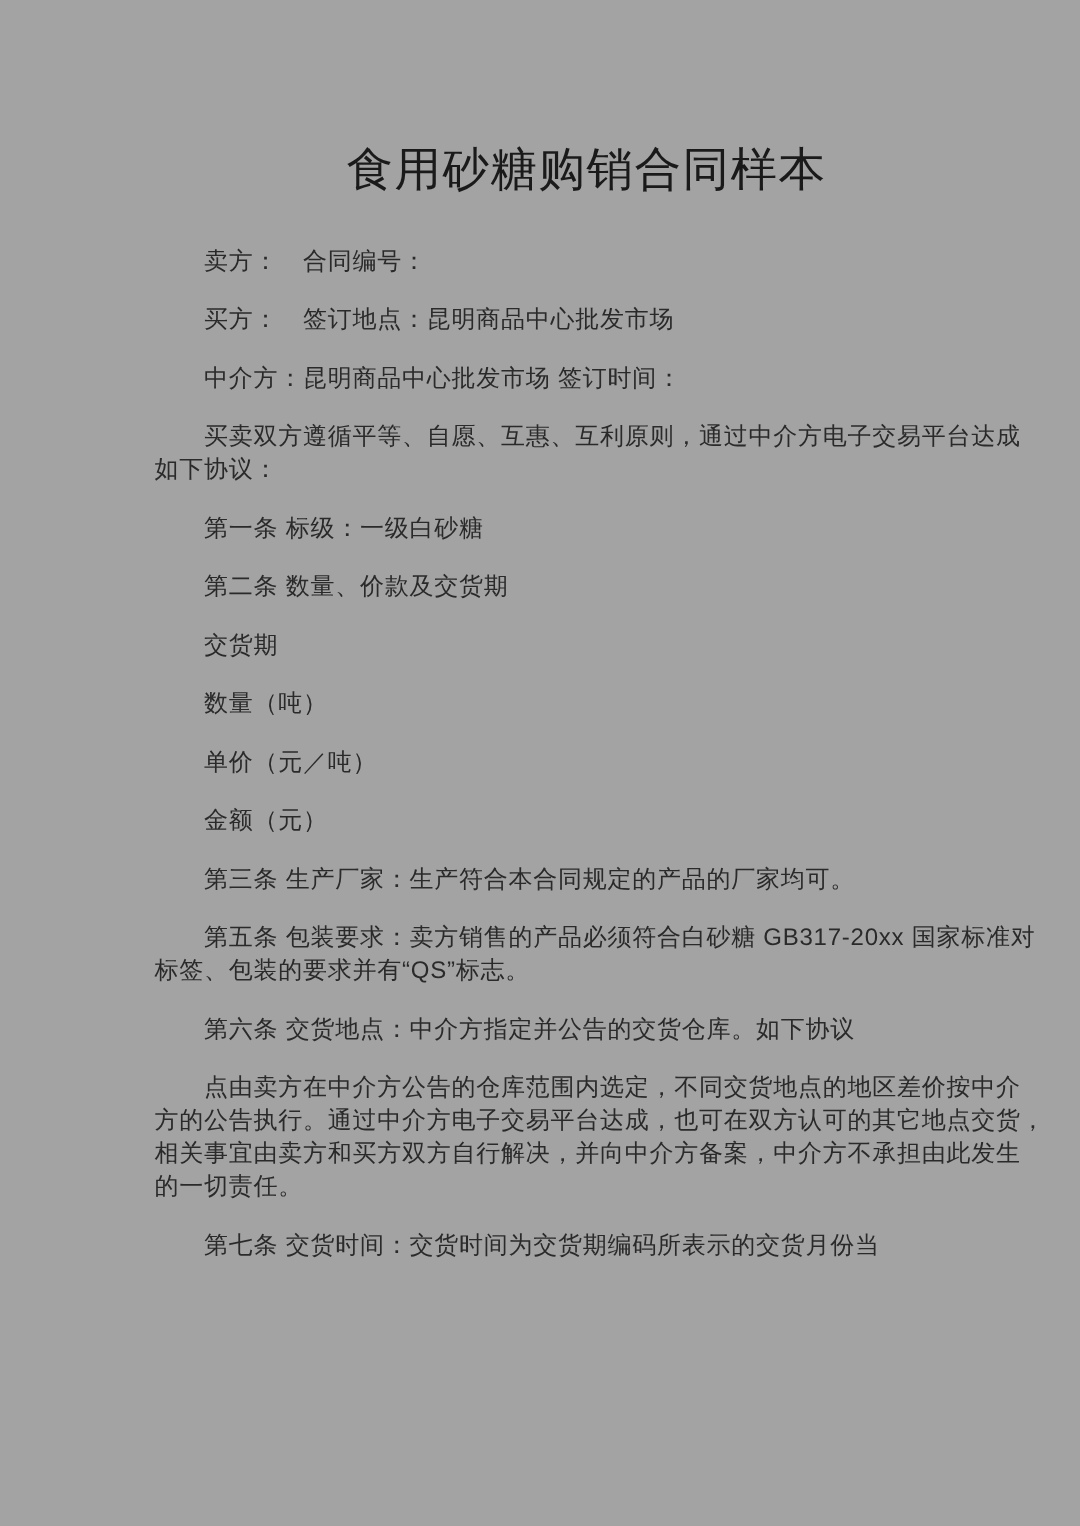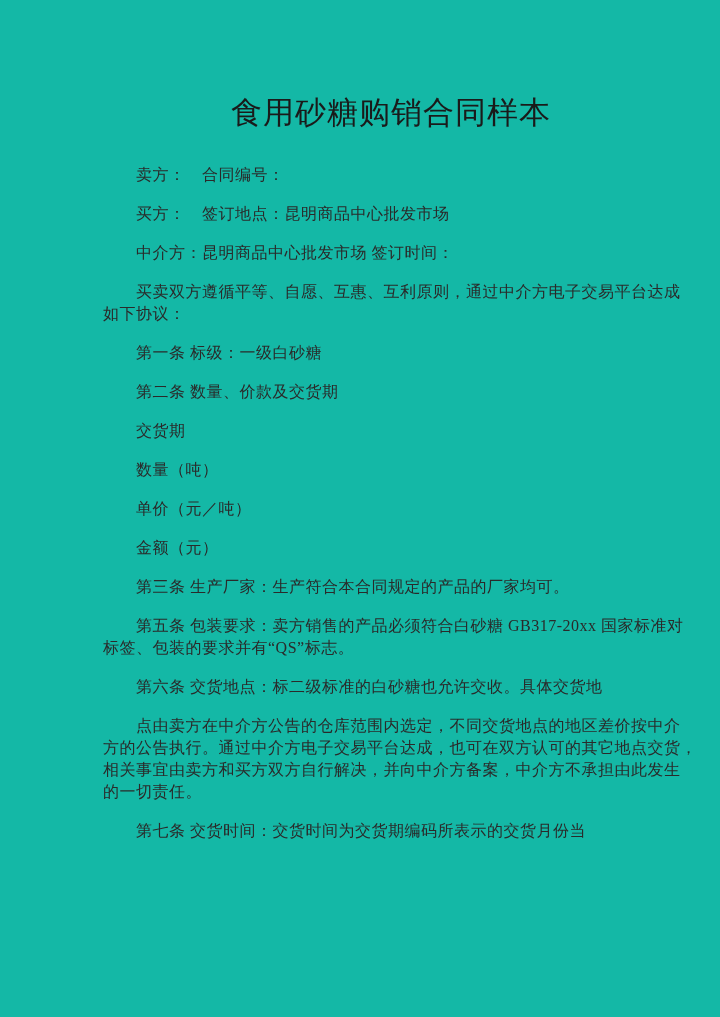--- a/index.html
+++ b/index.html
@@ -4,21 +4,21 @@
 <style>
   html, body {
     margin: 0;
     padding: 0;
     background: #ffffff;
   }
   .page {
     position: relative;
     width: 720px;
     height: 1017px;
-    background: #14b8a6;
+    background: #a3a3a3;
     overflow: hidden;
     font-family: "Liberation Sans", "DejaVu Sans", sans-serif;
   }
   .doc-title {
     margin: 92px 0 31px 0;
     position: relative;
     left: 31px;
     text-align: center;
     font-family: "Liberation Serif", "DejaVu Serif", serif;
     font-weight: 400;
@@ -26,21 +26,20 @@
     line-height: 41px;
     color: #1a1a1a;
     letter-spacing: 1px;
   }
   .doc-body {
     padding-left: 103px;
     padding-right: 80px;
   }
   .para {
     margin: 0 0 17px 0;
-    font-family: Liberation Serif, serif;
   }
   .para .line {
     font-size: 16px;
     line-height: 22px;
     color: #2a2a2a;
     white-space: pre;
     letter-spacing: 0.5px;
   }
   .para .line.first-indent {
     text-indent: 33px;
@@ -84,21 +83,21 @@
         <div class="line first-indent">金额（元）</div>
       </div>
       <div class="para">
         <div class="line first-indent">第三条 生产厂家：生产符合本合同规定的产品的厂家均可。</div>
       </div>
       <div class="para">
         <div class="line first-indent">第五条 包装要求：卖方销售的产品必须符合白砂糖 GB317-20xx 国家标准对</div>
         <div class="line">标签、包装的要求并有“QS”标志。</div>
       </div>
       <div class="para">
-        <div class="line first-indent">第六条 交货地点：标二级标准的白砂糖也允许交收。具体交货地</div>
+        <div class="line first-indent">第六条 交货地点：中介方指定并公告的交货仓库。如下协议</div>
       </div>
       <div class="para">
         <div class="line first-indent">点由卖方在中介方公告的仓库范围内选定，不同交货地点的地区差价按中介</div>
         <div class="line">方的公告执行。通过中介方电子交易平台达成，也可在双方认可的其它地点交货，</div>
         <div class="line">相关事宜由卖方和买方双方自行解决，并向中介方备案，中介方不承担由此发生</div>
         <div class="line">的一切责任。</div>
       </div>
       <div class="para">
         <div class="line first-indent">第七条 交货时间：交货时间为交货期编码所表示的交货月份当</div>
       </div>

